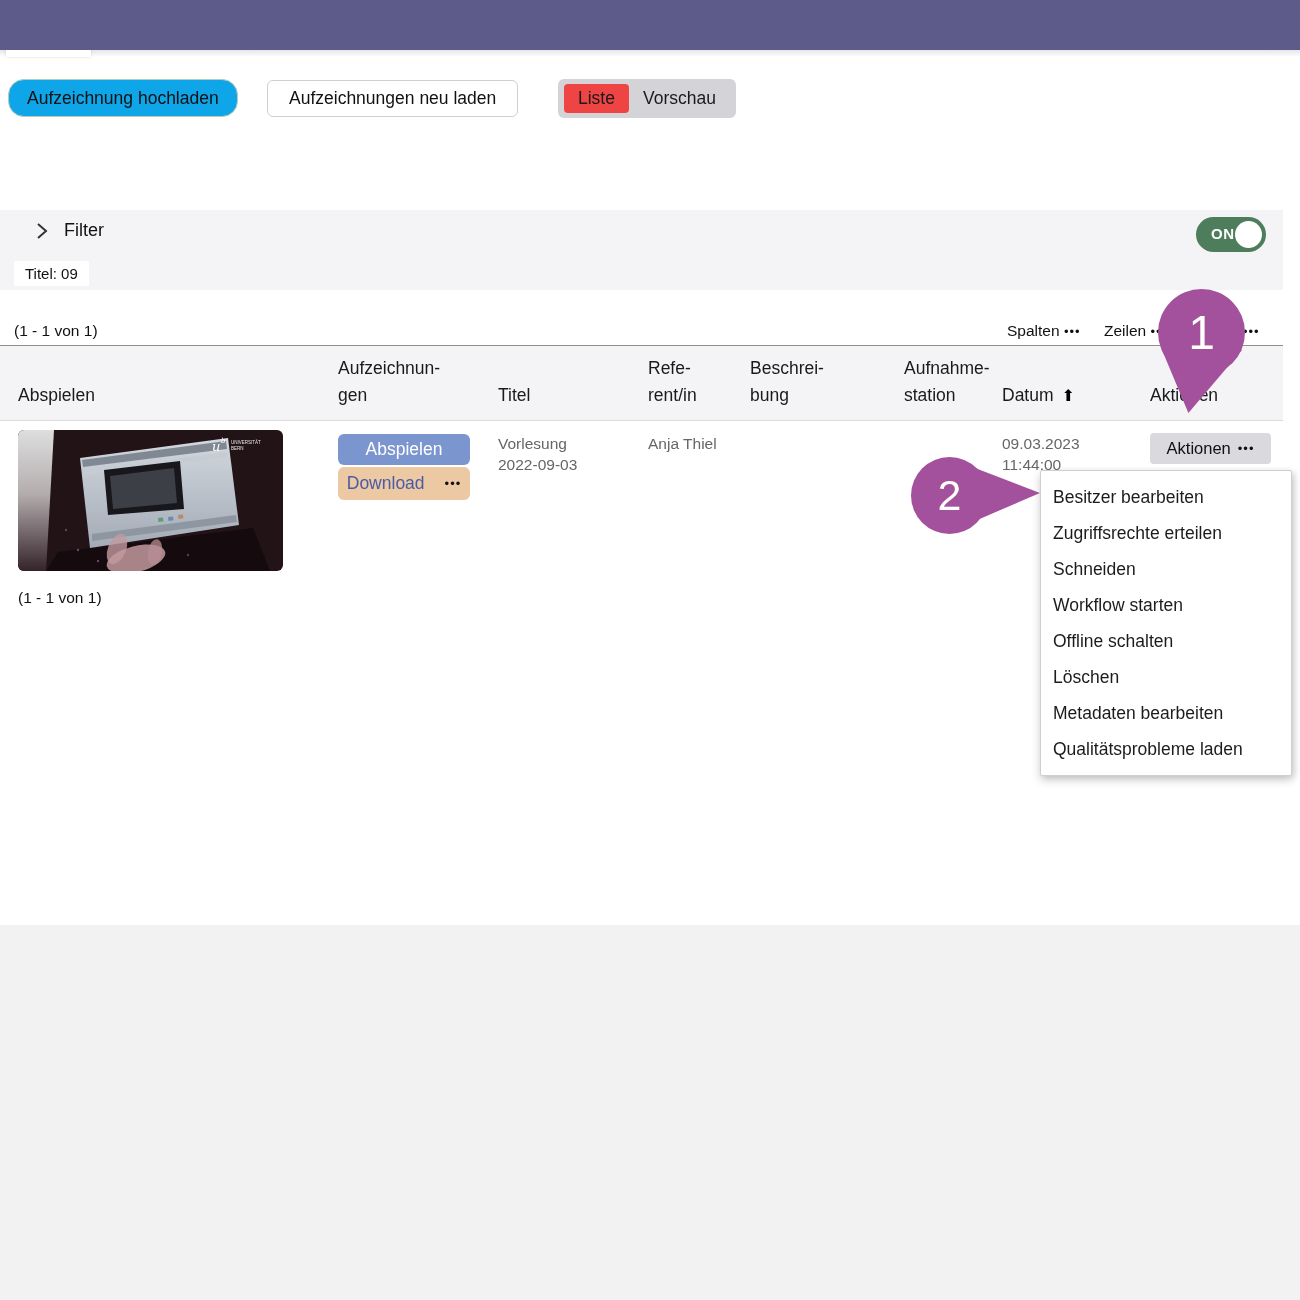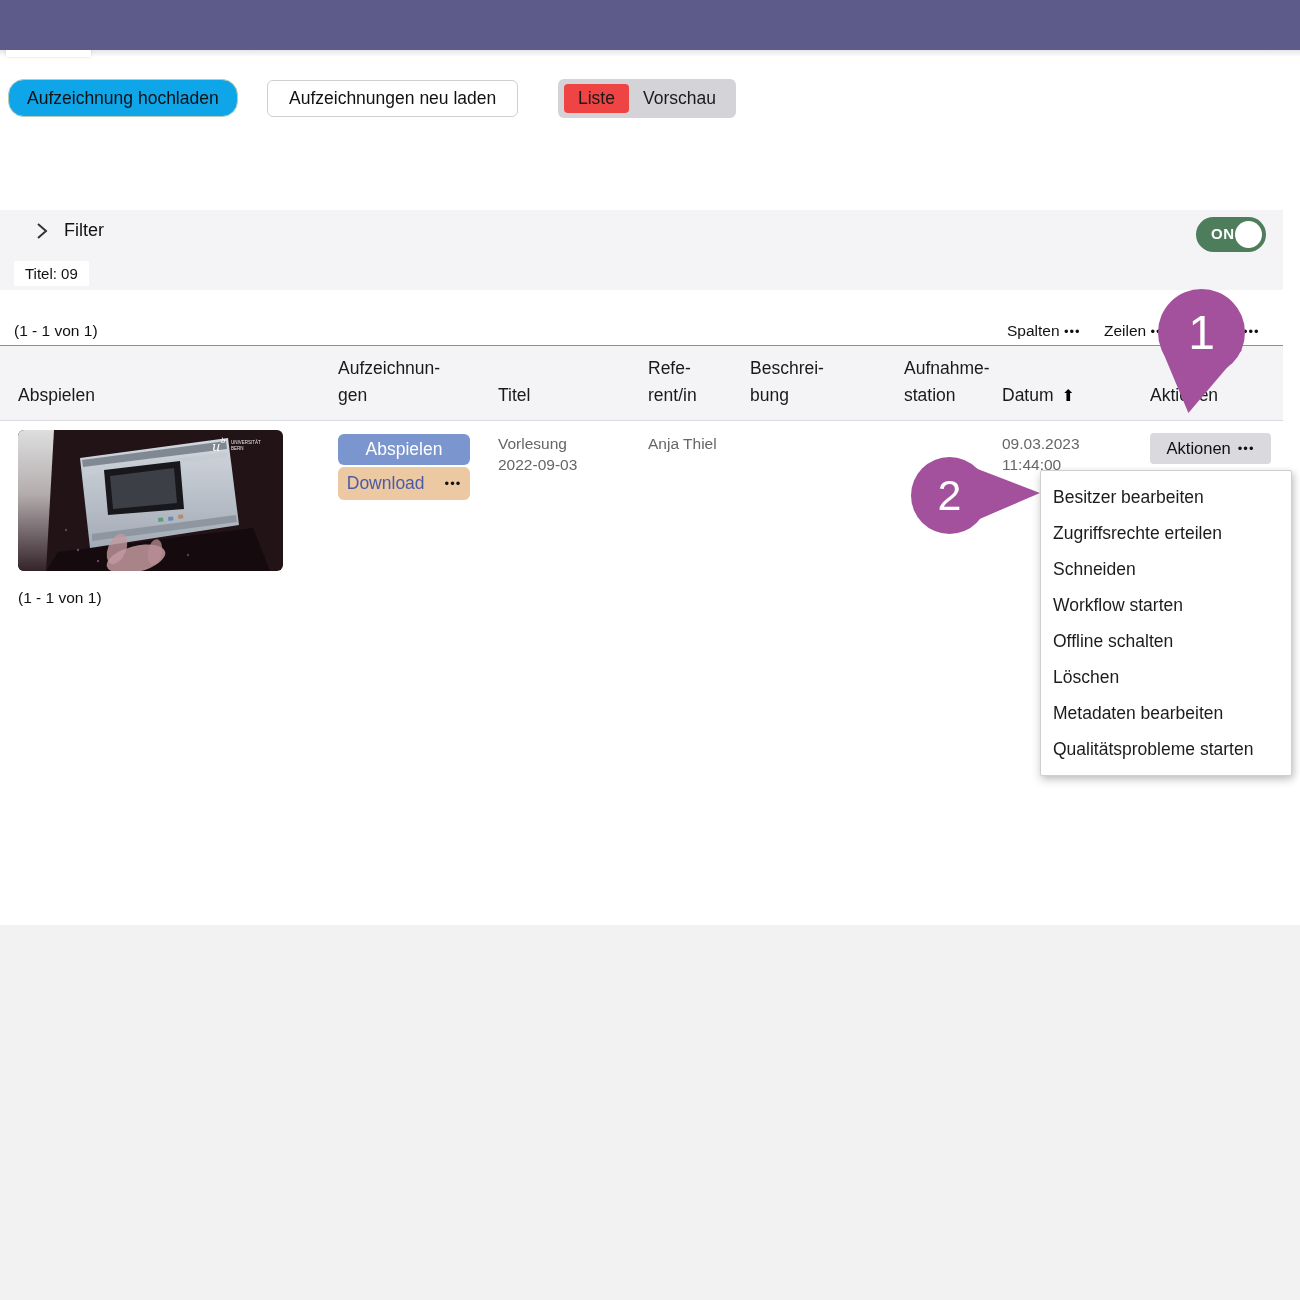--- a/index.html
+++ b/index.html
@@ -219,21 +219,21 @@
   <div class="meta-text" style="left:18px; top:589px;">(1 - 1 von 1)</div>
 
   <div class="menu">
     <div class="menu-item">Besitzer bearbeiten</div>
     <div class="menu-item">Zugriffsrechte erteilen</div>
     <div class="menu-item">Schneiden</div>
     <div class="menu-item">Workflow starten</div>
     <div class="menu-item">Offline schalten</div>
     <div class="menu-item">Löschen</div>
     <div class="menu-item">Metadaten bearbeiten</div>
-    <div class="menu-item">Qualitätsprobleme starten</div>
+    <div class="menu-item">Qualitätsprobleme laden</div>
   </div>
 
   <div class="pin">
     <div class="pin-circle" id="pin1-circle"></div>
     <div class="pin-tip" id="pin1-tip"></div>
     <div class="pin-num" id="pin1-num">1</div>
   </div>
   <div class="pin">
     <div class="pin-circle" id="pin2-circle"></div>
     <div class="pin-tip" id="pin2-tip"></div>

